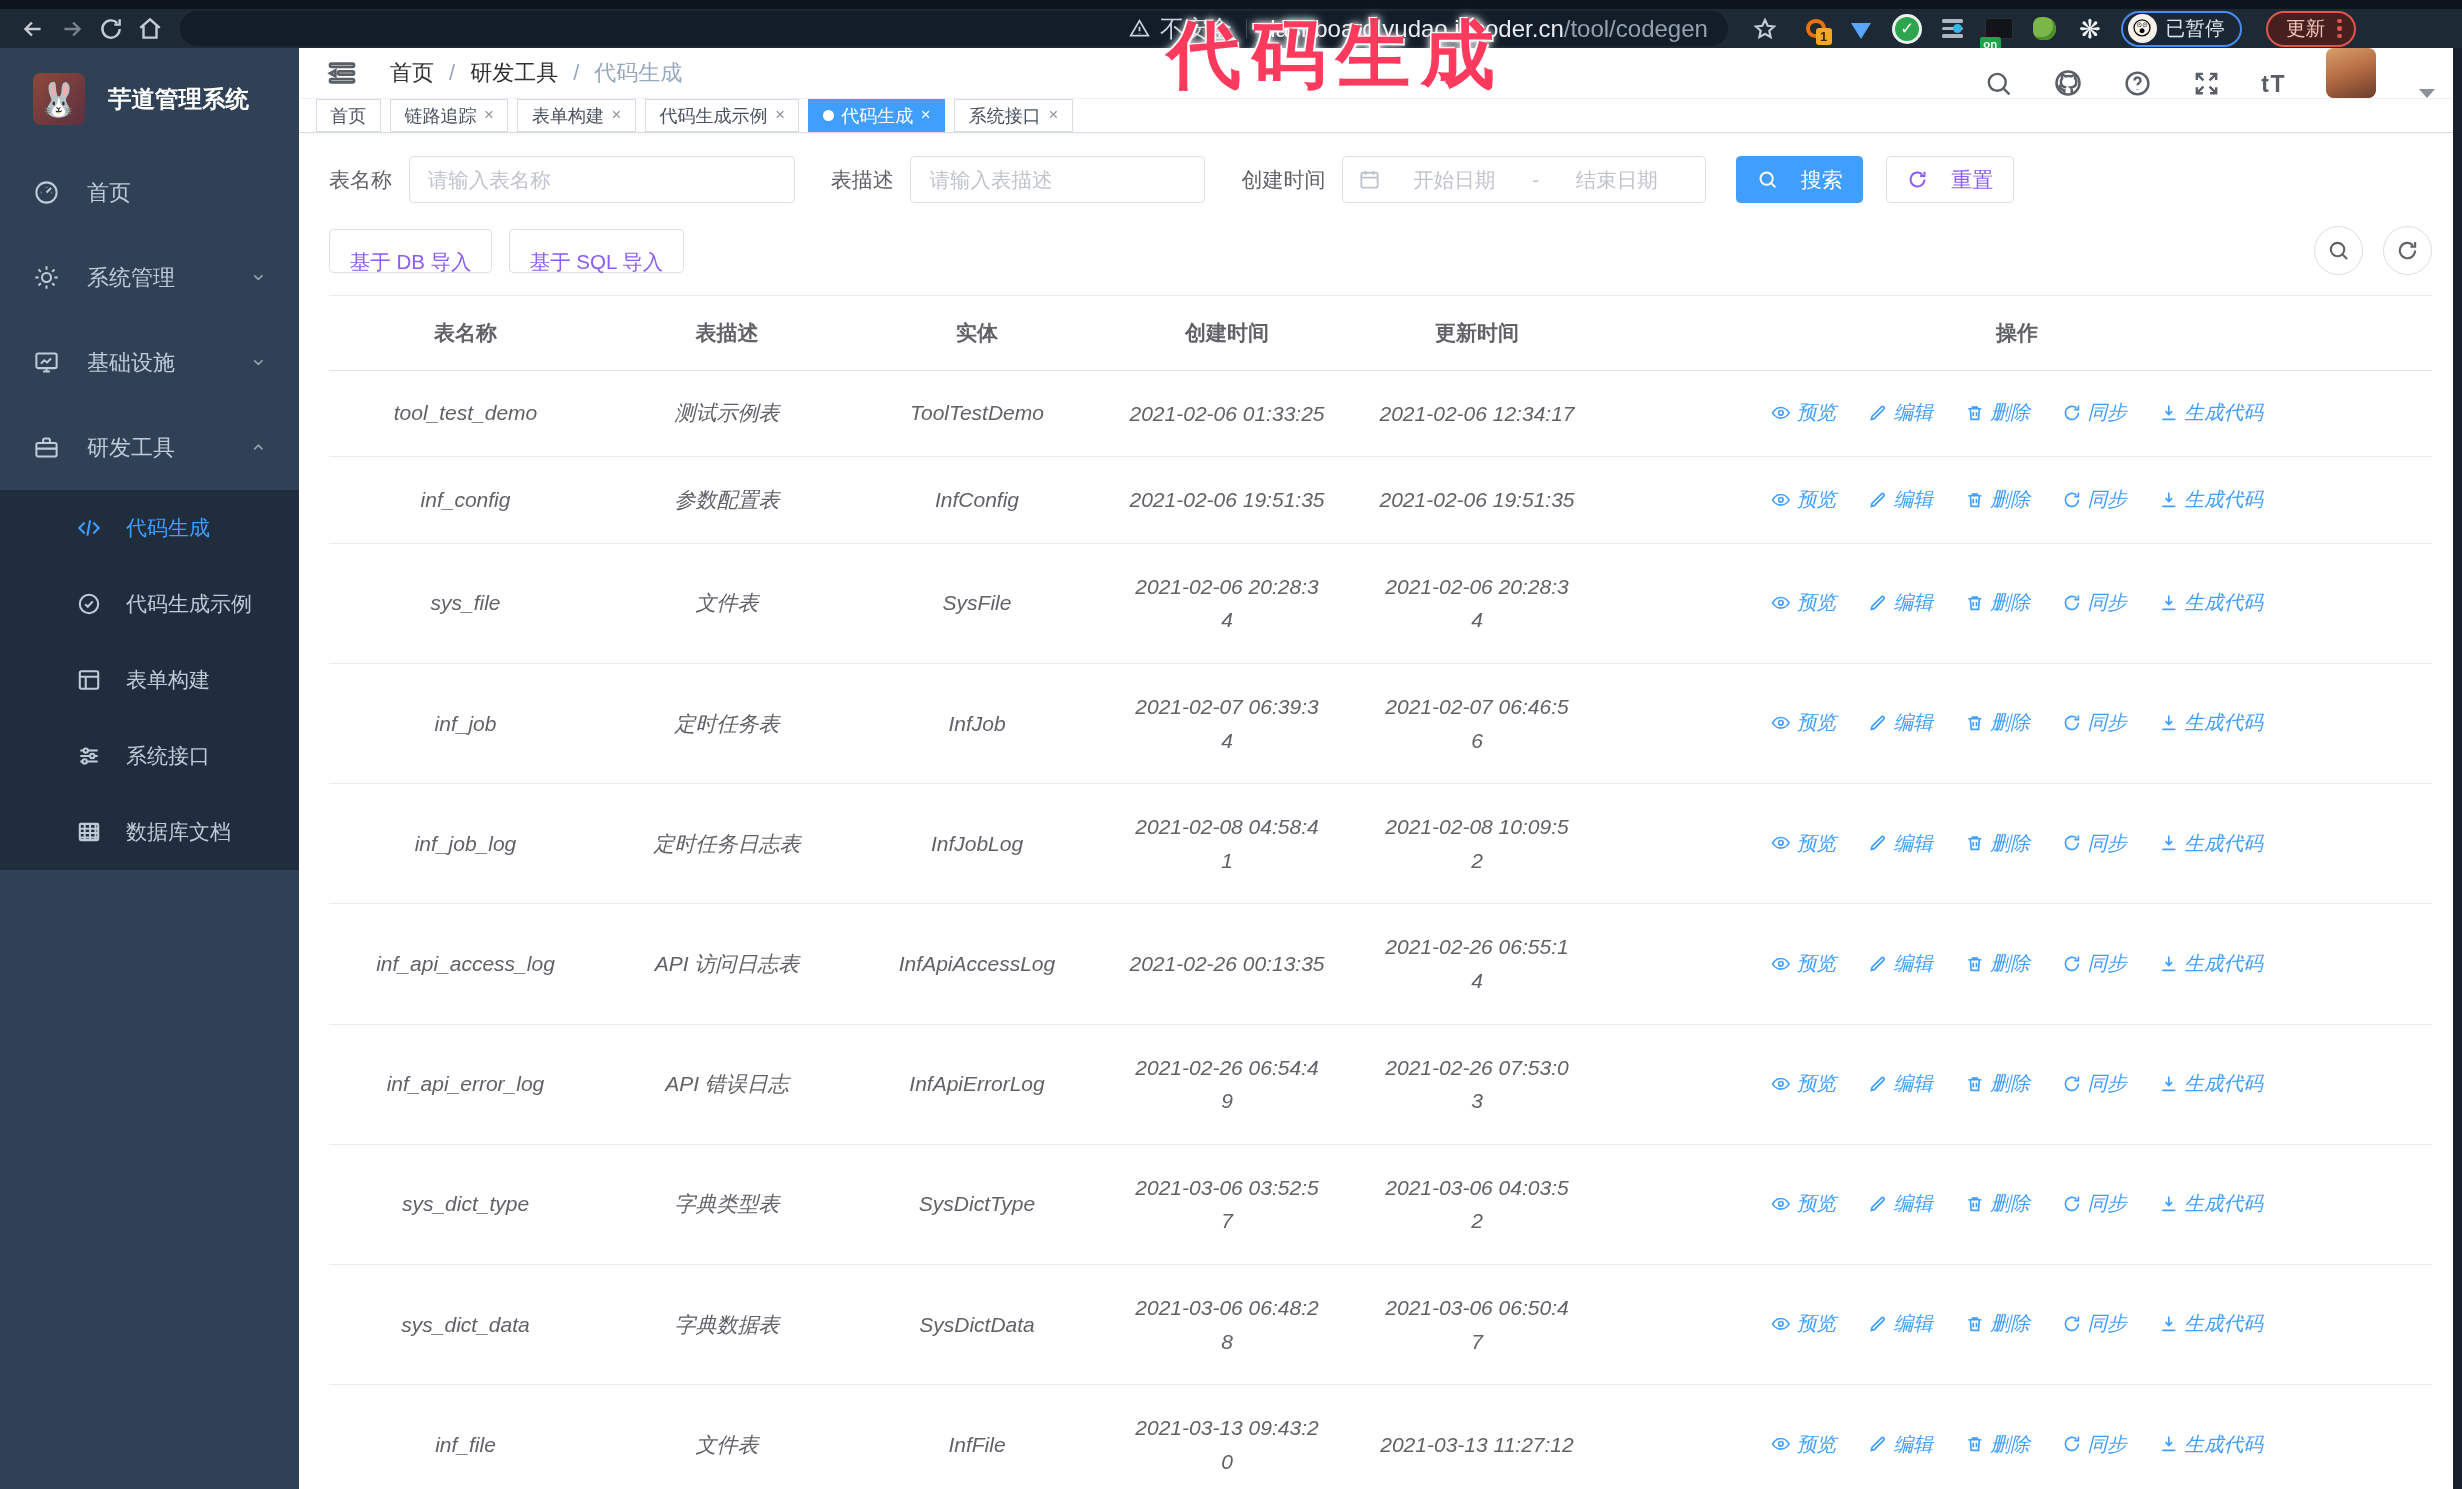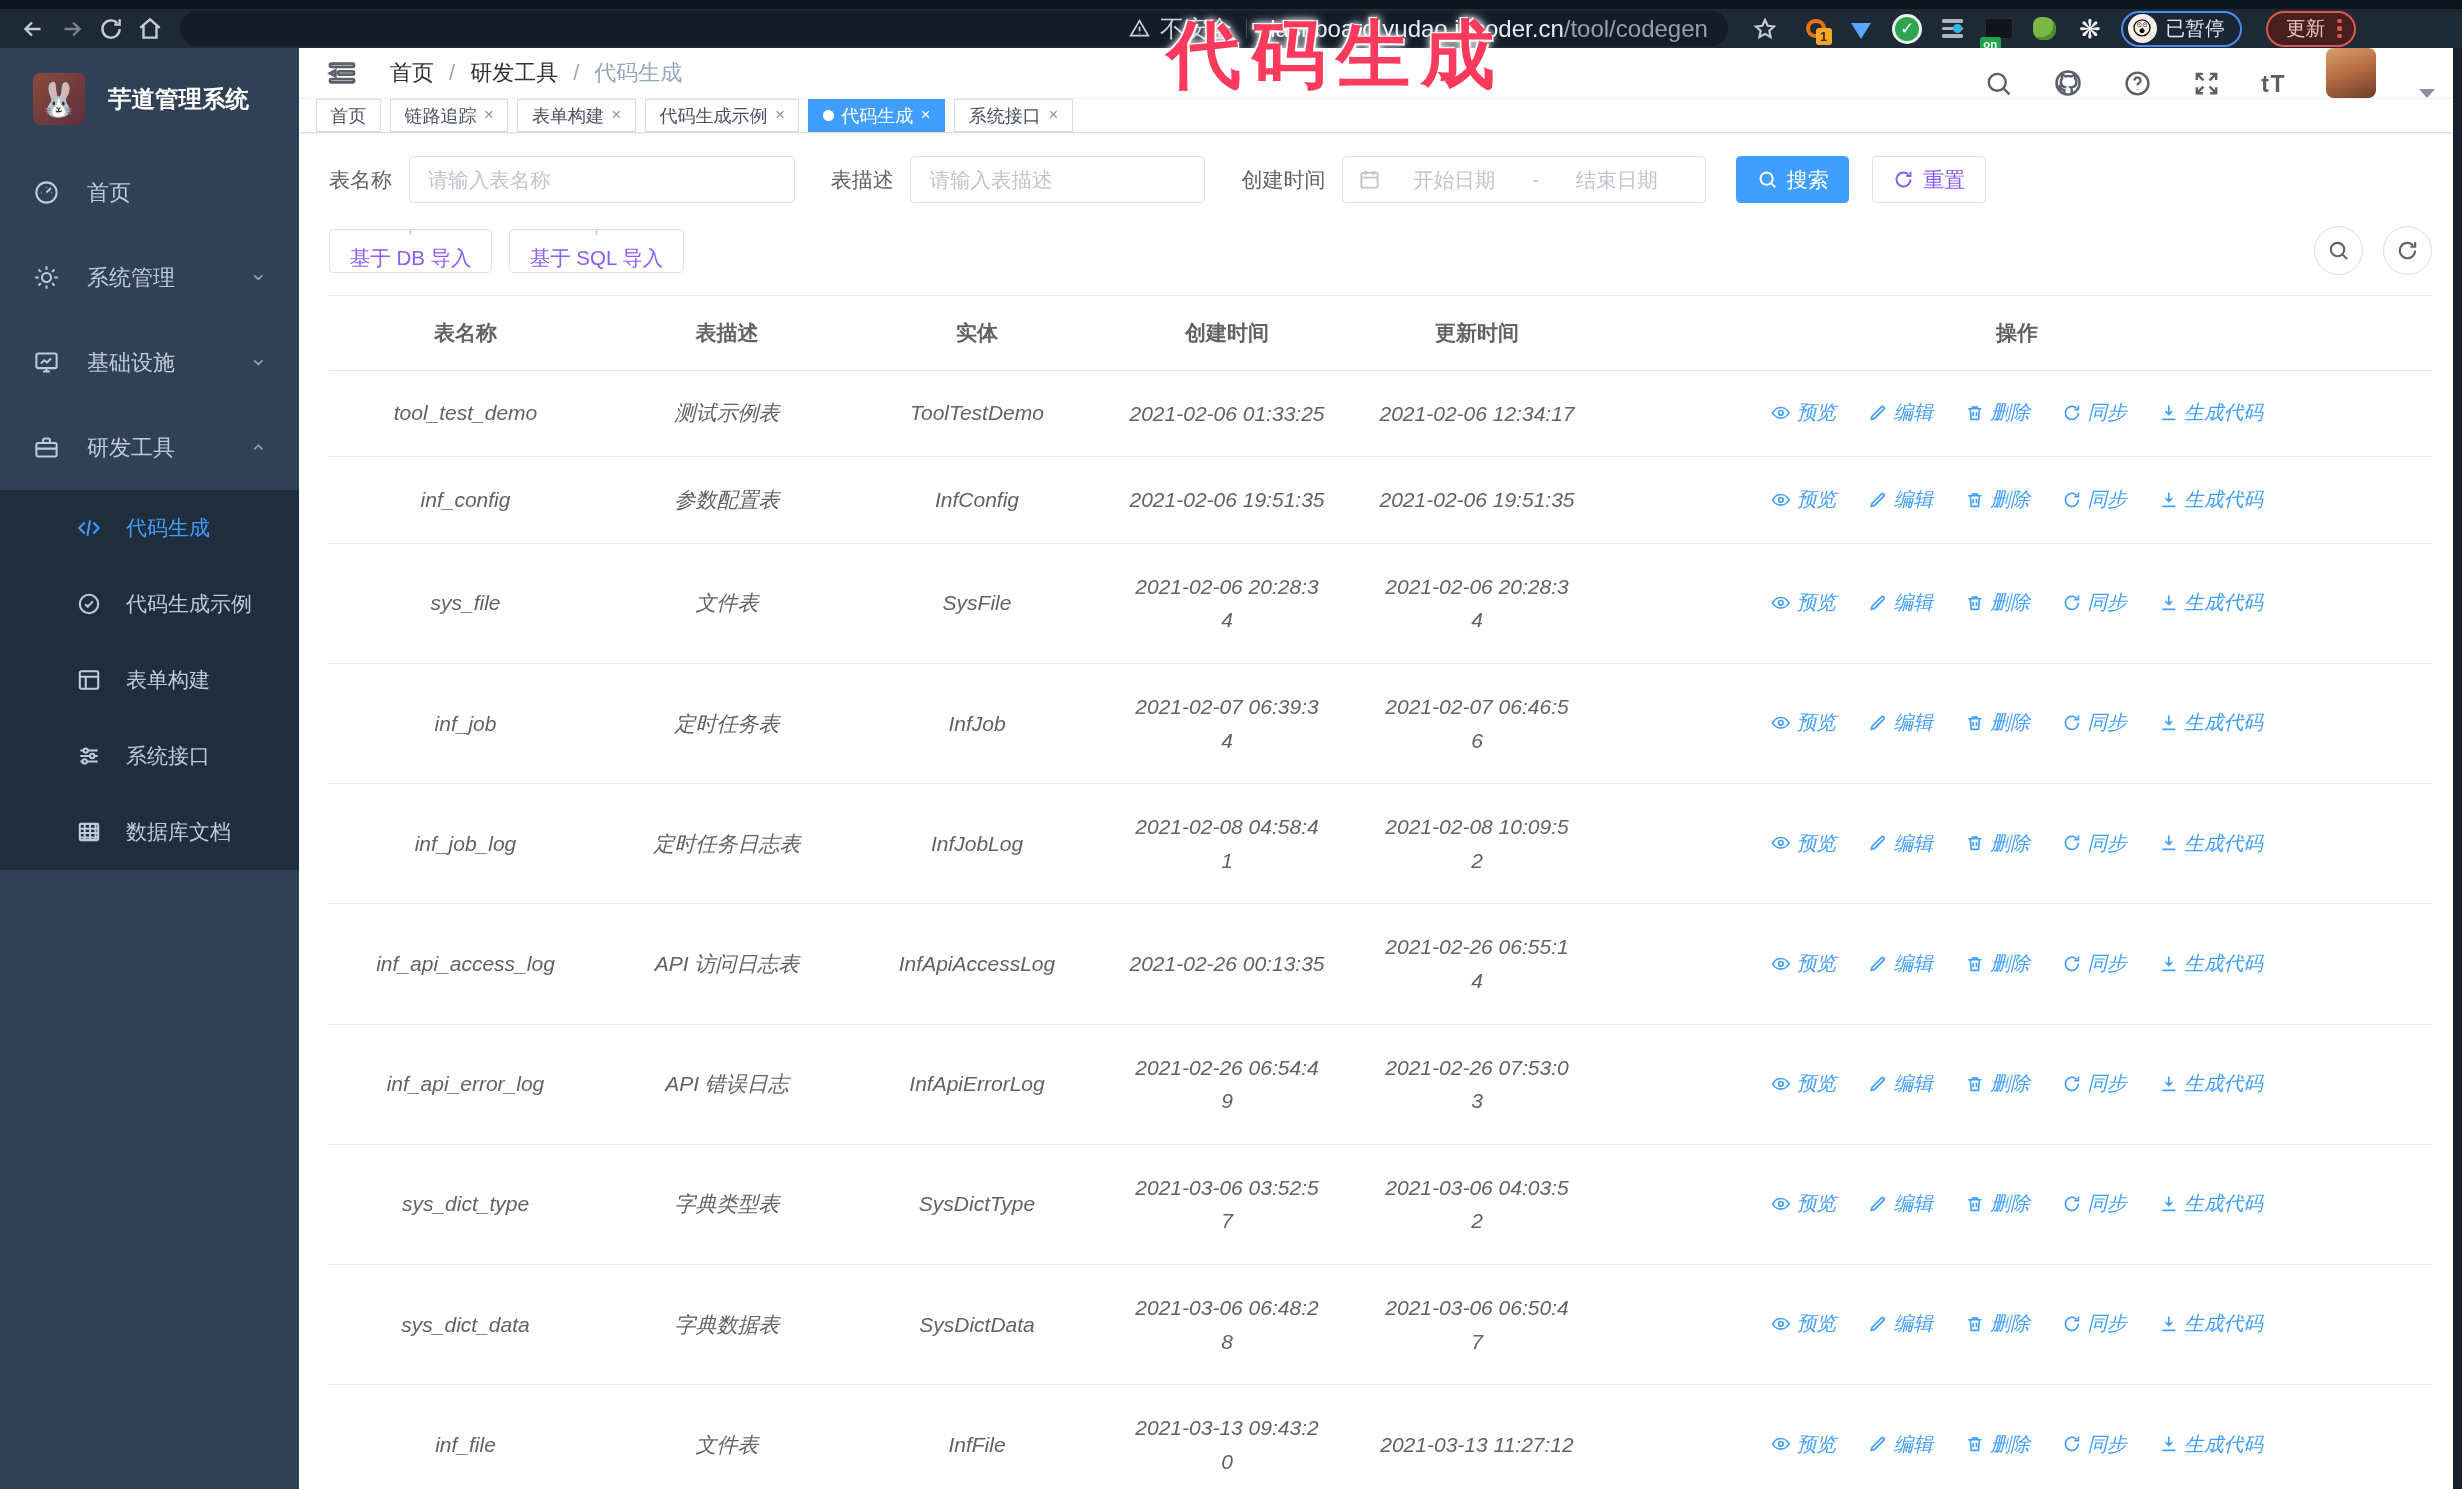--- a/index.html
+++ b/index.html
@@ -102,21 +102,21 @@
            box-sizing:border-box;outline:none;font-family:inherit;}
   .f-input::placeholder{color:#c0c4cc;}
   .in-name{width:386px;margin-right:36px;}
   .in-desc{width:295px;margin-right:36px;}
   .daterange{width:364px;height:47px;border:0.8px solid #dcdfe6;border-radius:4.5px;display:flex;align-items:center;
              padding:0 15px;box-sizing:border-box;margin-right:30px;}
   .daterange svg{stroke:#c0c4cc;fill:none;stroke-width:2;flex:0 0 auto;}
   .dr-ph{color:#c0c4cc;font-size:20.5px;flex:1;text-align:center;}
   .dr-sep{color:#c0c4cc;font-size:20.5px;padding:0 4.5px;}
   .btn{height:47px;border-radius:4.5px;display:inline-flex;align-items:center;justify-content:center;font-size:21px;
-       cursor:pointer;box-sizing:border-box;padding:0 19.7px;gap:9px;}
+       cursor:pointer;box-sizing:border-box;padding:0 19.7px;gap:23px;}
   .btn svg{stroke:currentColor;fill:none;stroke-width:2.2;}
   .btn-primary{background:#409eff;color:#fff;border:0.8px solid #409eff;margin-right:23px;}
   .btn-plain{background:#fff;color:#8b5cf6;border:0.8px solid #dcdfe6;}
   .btn-row{display:flex;align-items:center;margin-top:23px;}
   .btn-import{height:44px;font-size:20.5px;margin-right:16.7px;flex-direction:column;}
   .tool-circles{margin-left:auto;display:flex;gap:19.7px;}
   .circle-btn{width:47px;height:47px;border-radius:50%;border:0.8px solid #dcdde0;display:flex;align-items:center;
               justify-content:center;cursor:pointer;background:#fff;}
   .circle-btn svg{stroke:#606266;fill:none;stroke-width:2.2;}
 

